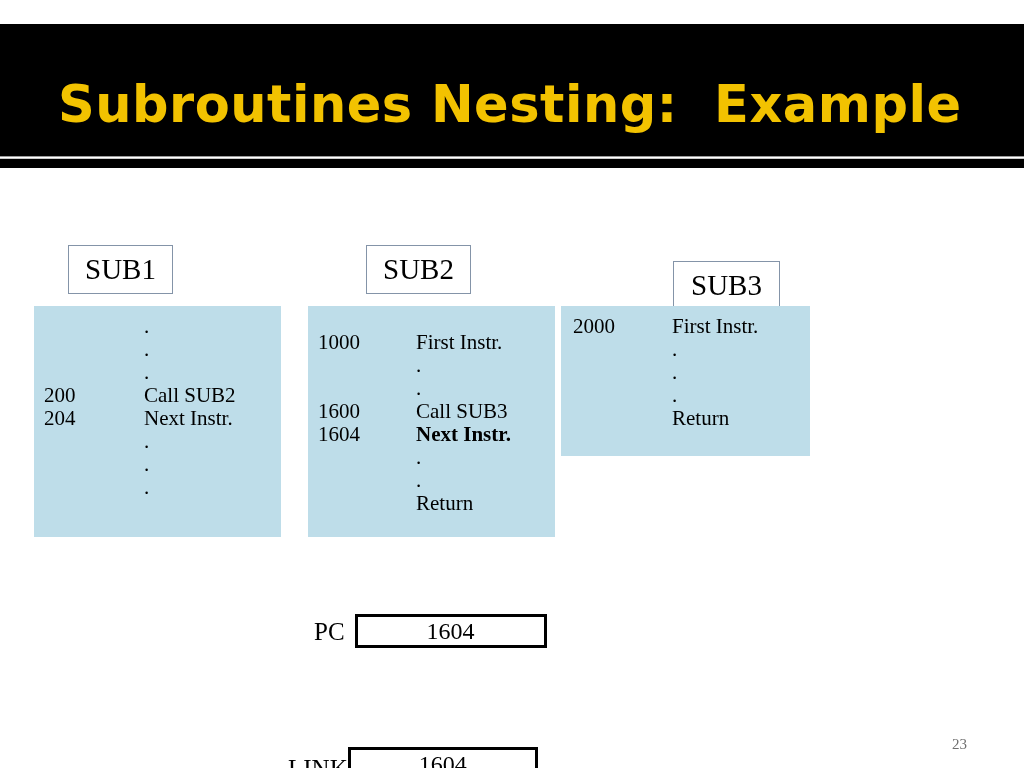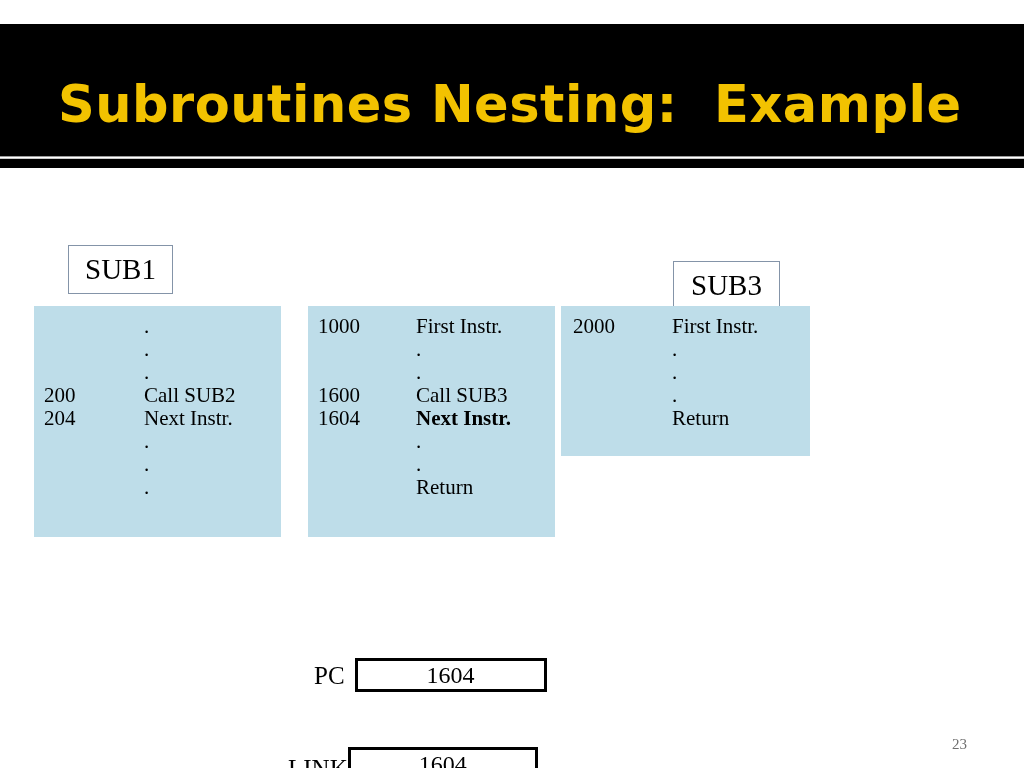--- a/index.html
+++ b/index.html
@@ -101,21 +101,21 @@
     left: 108px;
     top: 0;
     text-align: left;
   }
   .code-row .instr.bold { font-weight: bold; }
   .code-row.dot .instr {
     left: 108px;
     letter-spacing: 0;
   }
   #sub1-block .code-row:first-child { margin-top: 9px; }
-  #sub2-block .code-row:first-child { margin-top: 9px; }
+  #sub2-block .code-row:first-child { margin-top: 25px; }
   #sub3-block .code-row:first-child { margin-top: 9px; }
   #sub1-block .code-row .instr { left: 110px; }
   #sub3-block .code-row .instr { left: 111px; }
   #sub3-block .code-row .addr { left: 12px; }
 
   
   .register-row {
     position: absolute;
     display: flex;
     align-items: center;
@@ -130,21 +130,21 @@
   .register-box {
     box-sizing: border-box;
     border: 3px solid #000000;
     background: #ffffff;
     font-family: "Liberation Serif", serif;
     font-size: 24px;
     color: #000000;
     text-align: center;
     white-space: nowrap;
   }
-  #pc-row   { left: 314px; top: 614px; margin-top: 44px; }
+  #pc-row   { left: 314px; top: 614px; }
   #pc-box   { width: 192px; height: 34px; line-height: 29px; margin-left: 10px; }
   #link-row { left: 288px; top: 747px; align-items: flex-end; }
   #link-box { width: 190px; height: 34px; line-height: 29px; margin-left: 0px; }
 
   
   #slide-number {
     position: absolute;
     left: 952px;
     top: 736px;
     width: 40px;
@@ -193,20 +193,21 @@
       <div class="code-row dot">
         <span class="addr"></span>
         <span class="instr">.</span>
       </div>
       <div class="code-row dot">
         <span class="addr"></span>
         <span class="instr">.</span>
       </div>
     </div>
 
+  <div class="sub-label" id="sub2-label">SUB2</div>
   <div class="code-block" id="sub2-block">
       <div class="code-row">
         <span class="addr">1000</span>
         <span class="instr">First Instr.</span>
       </div>
       <div class="code-row dot">
         <span class="addr"></span>
         <span class="instr">.</span>
       </div>
       <div class="code-row dot">

